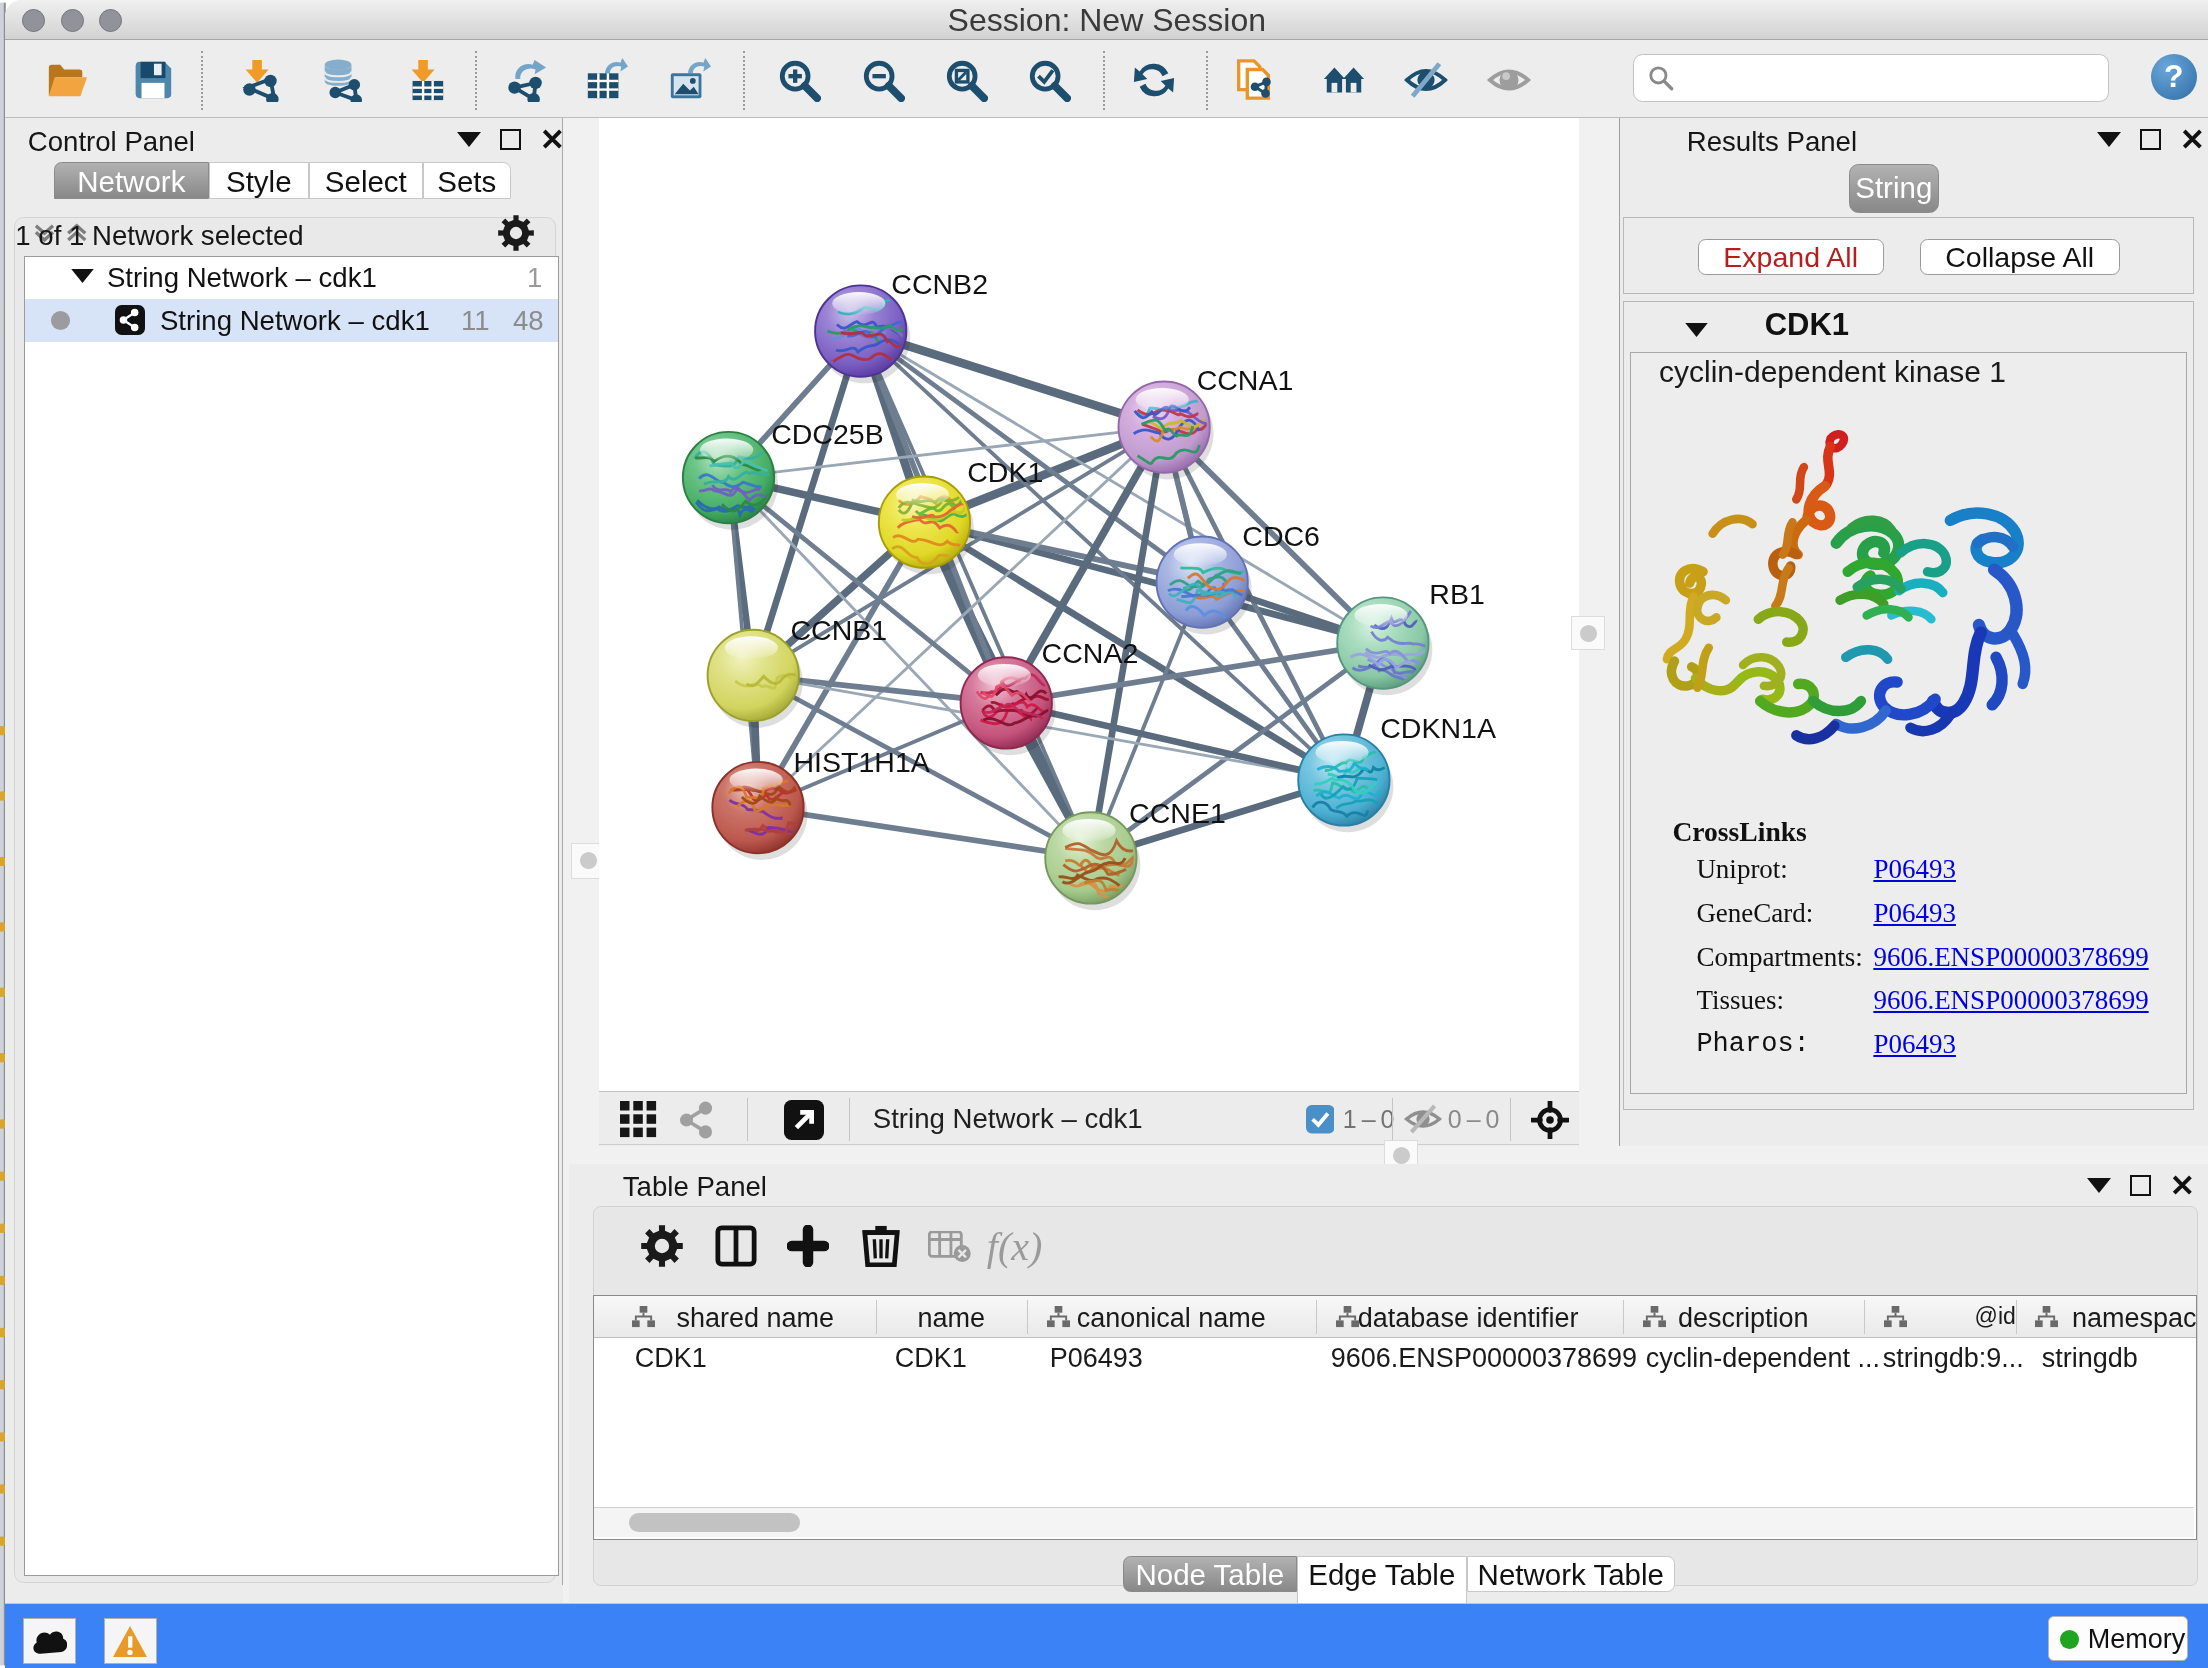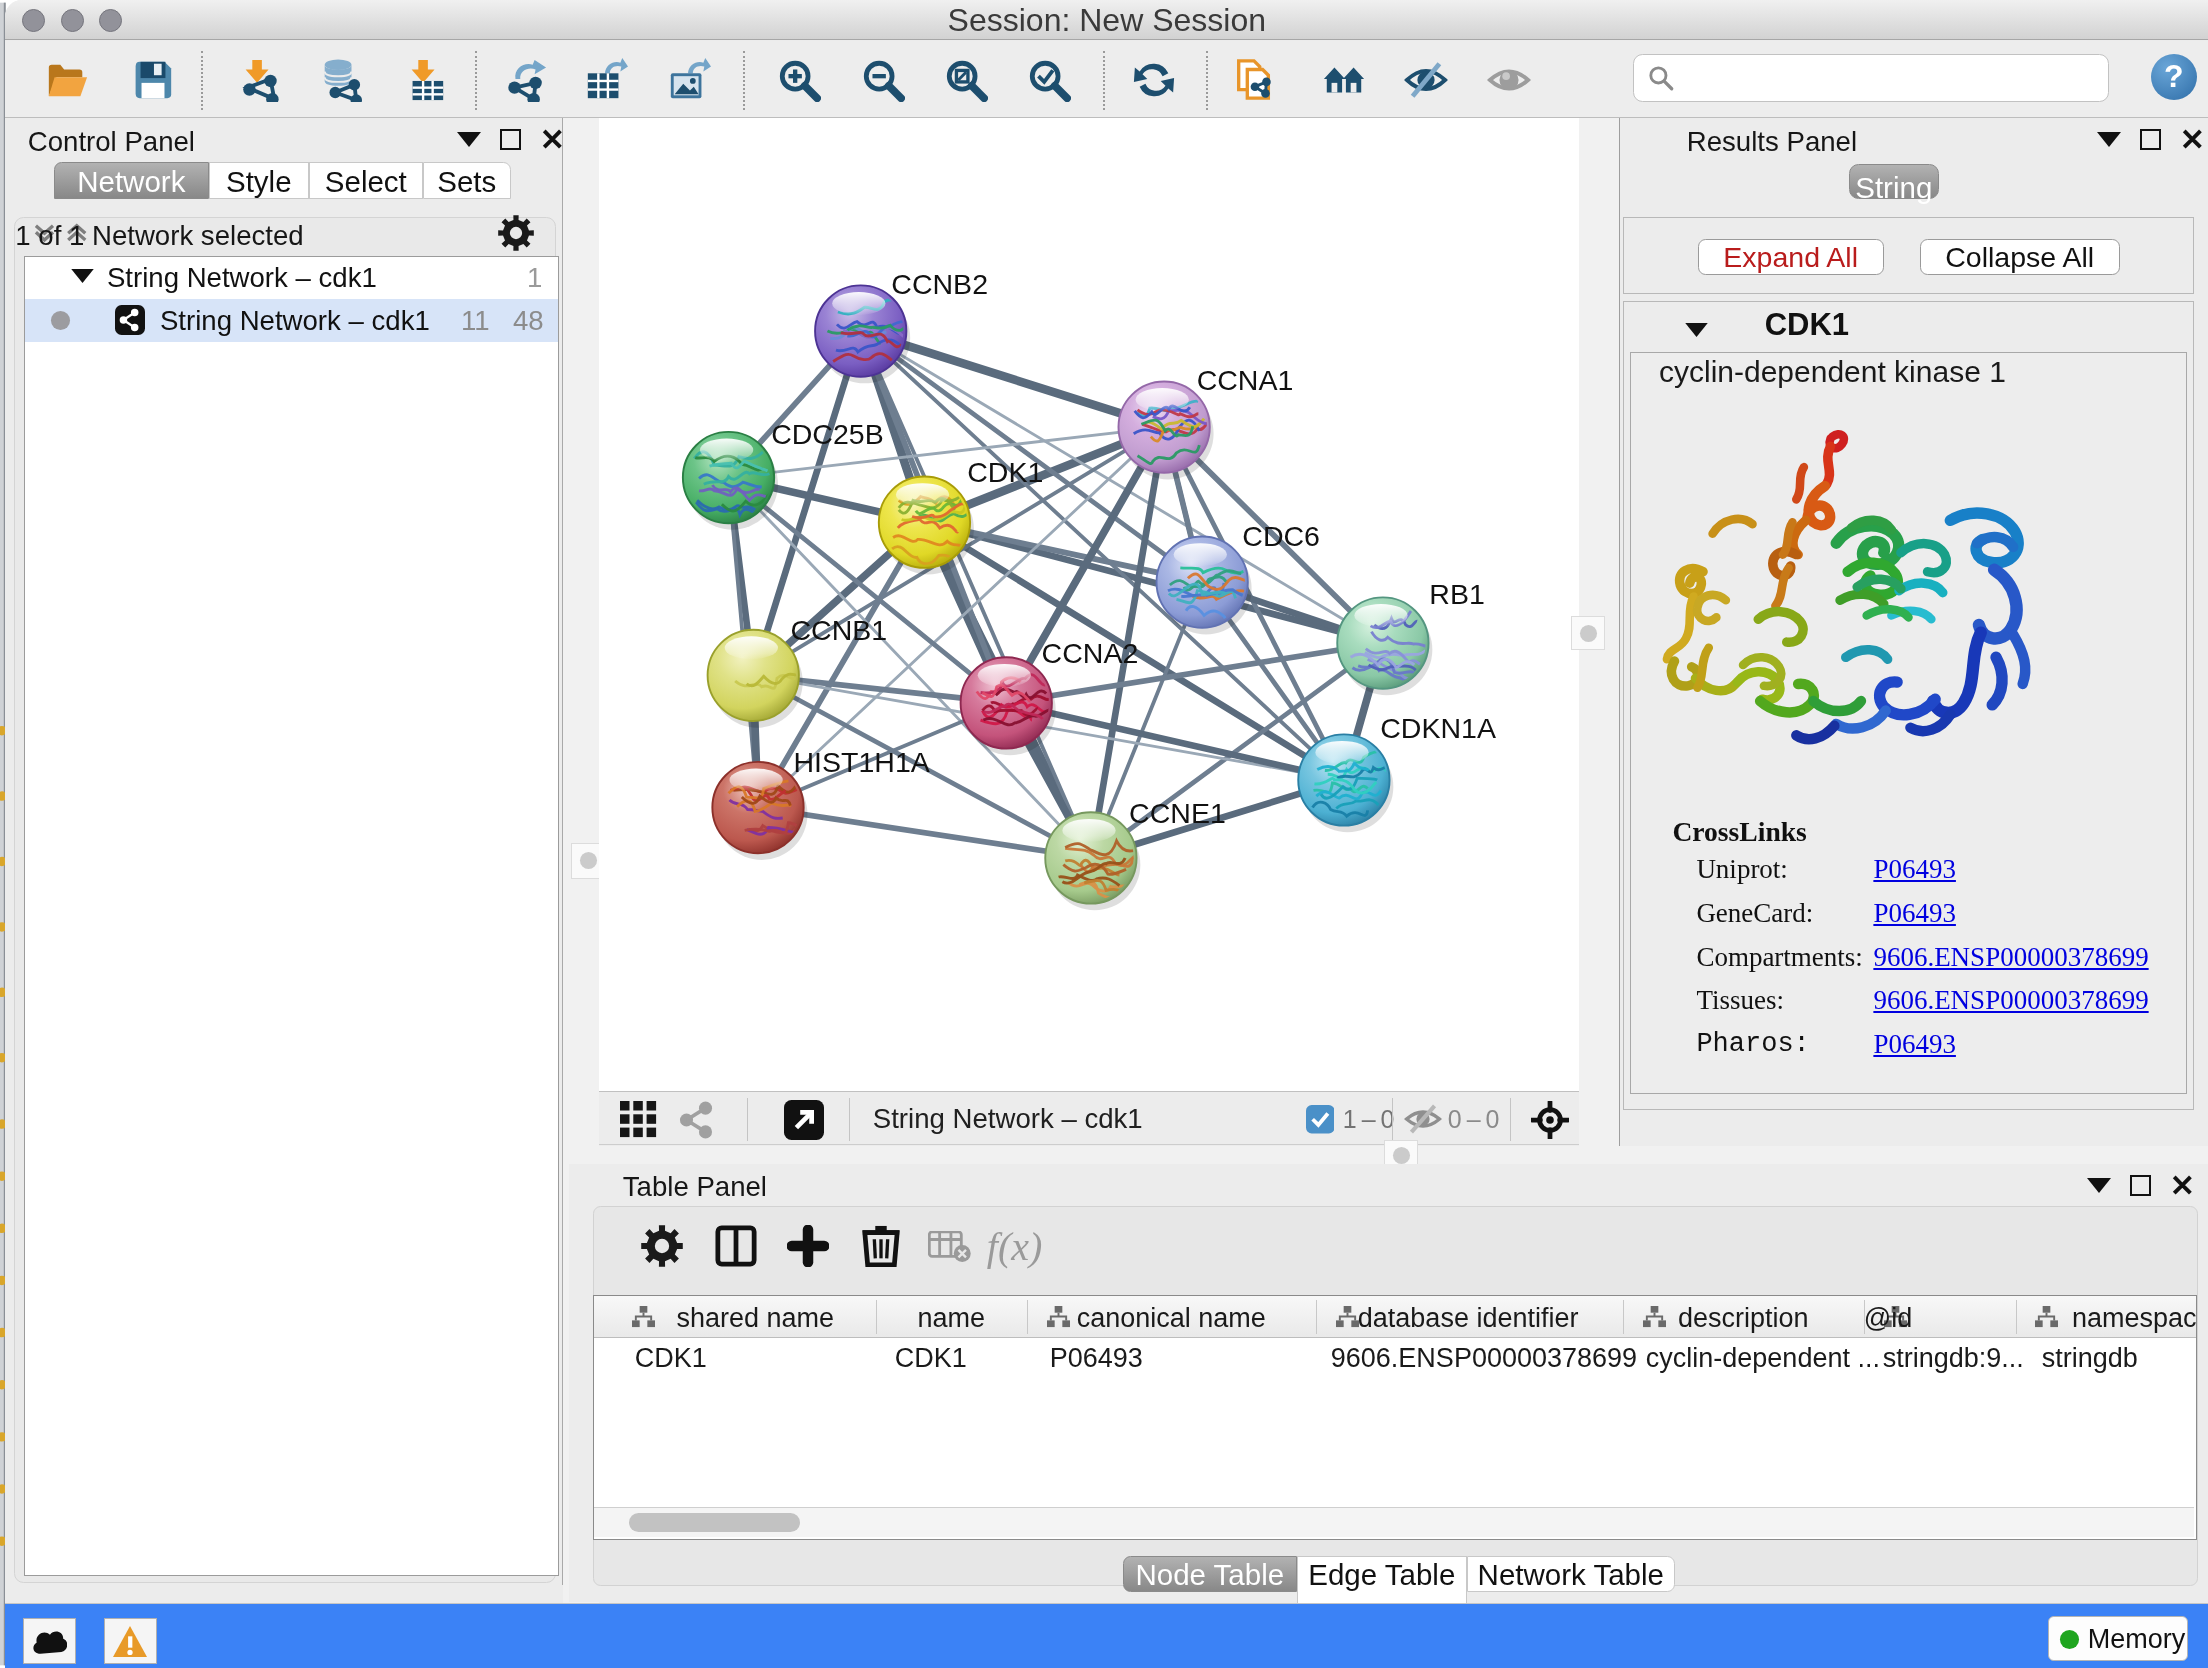--- a/index.html
+++ b/index.html
@@ -674,21 +674,21 @@
       <circle cx="10" cy="10" r="9" fill="#cbcbcb"></circle>
     </svg>
 
 <div class="abs" style="left:1614px;top:118px;width:590px;height:1028px;background:#ececec;border-left:1.9px solid #9e9e9e">
   <div class="panel-title abs" style="left:67px;top:7.6px">Results Panel</div>
   <div class="wicons" style="left:477px;top:11.4px">
         <div class="tri"></div>
         <div class="sqr"></div>
         <div class="xx">✕</div>
       </div>
-  <div class="abs graytab" style="left:229px;top:46px;width:90px;height:35px;border-radius:9.5px;font-size:29.5px;text-align:center;line-height:45px;border:1px solid #8a8a8a">String</div>
+  <div class="abs graytab" style="left:229px;top:46px;width:90px;height:49px;border-radius:9.5px;font-size:29.5px;text-align:center;line-height:45px;border:1px solid #8a8a8a">String</div>
 
   <div class="abs" style="left:2.9px;top:99px;width:571px;height:77px;border:1.9px solid #b8b8b8;background:#ececec">
     <div class="abs" style="left:74px;top:21px;width:186px;height:36px;background:#fff;border:1.9px solid #9a9a9a;border-radius:7.6px;font-size:28.5px;text-align:center;line-height:34px;color:#b91c1c">Expand All</div>
     <div class="abs" style="left:296px;top:21px;width:200px;height:36px;background:#fff;border:1.9px solid #9a9a9a;border-radius:7.6px;font-size:28.5px;text-align:center;line-height:34px;color:#111">Collapse All</div>
   </div>
 
   <div class="abs" style="left:2.9px;top:183px;width:571px;height:809px;border:1.9px solid #b8b8b8;background:#ececec">
     <svg class="abs" style="left:61px;top:21px" width="23" height="15" viewBox="0 0 24 16">
           <path d="M0 0 L24 0 L12 15 Z" fill="#111"></path>
         </svg>
@@ -852,21 +852,21 @@
 <svg class="abs" style="left:1289px;top:9.5px" width="25" height="23" viewBox="0 0 26 24">
             <g fill="#6a6a6a">
               <rect x="9" y="0" width="8" height="7"></rect>
               <rect x="1" y="15" width="8" height="7"></rect>
               <rect x="17" y="15" width="8" height="7"></rect>
             </g>
             <g stroke="#6a6a6a" stroke-width="2" fill="none">
               <path d="M13 7 L13 11 M5 15 L5 11 L21 11 L21 15"></path>
             </g>
           </svg>
-<div class="abs" style="left:1270px;top:6.7px;width:152px;text-align:left;font-size:27px;color:#1a1a1a">@id</div>
+<div class="abs" style="left:1270px;top:6.7px;width:152px;text-align:right;font-size:23px;color:#1a1a1a">@id</div>
 <div class="abs" style="left:1422px;top:3.8px;height:34px;border-left:1.9px solid #c8c8c8"></div>
 <svg class="abs" style="left:1440px;top:9.5px" width="25" height="23" viewBox="0 0 26 24">
             <g fill="#6a6a6a">
               <rect x="9" y="0" width="8" height="7"></rect>
               <rect x="1" y="15" width="8" height="7"></rect>
               <rect x="17" y="15" width="8" height="7"></rect>
             </g>
             <g stroke="#6a6a6a" stroke-width="2" fill="none">
               <path d="M13 7 L13 11 M5 15 L5 11 L21 11 L21 15"></path>
             </g>

